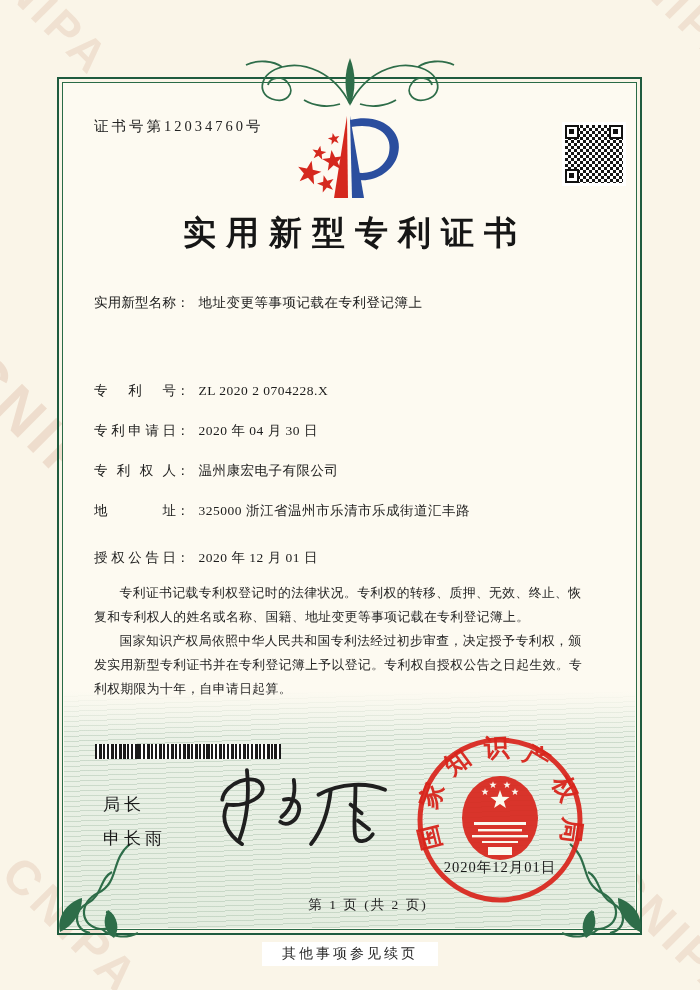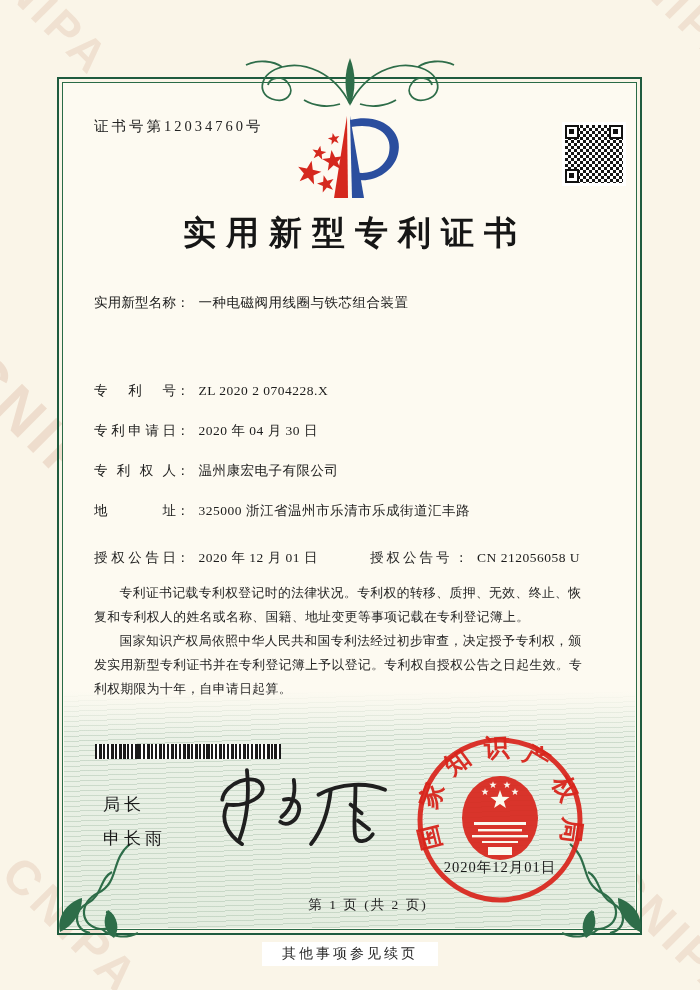--- a/index.html
+++ b/index.html
@@ -142,39 +142,36 @@
   <div class="qr">
     <div class="qr-noise"></div>
     <div class="finder f-tl"></div>
     <div class="finder f-tr"></div>
     <div class="finder f-bl"></div>
   </div>
 
   <div class="title">实用新型专利证书</div>
 
   <div class="row" style="top:294px">
-    <span class="flabel">实用新型名称</span><span class="colon">：</span><span class="fvalue">一种电磁阀用线圈与铁芯组合装置</span>
+    <span class="flabel">实用新型名称</span><span class="colon">：</span><span class="fvalue">地址变更等事项记载在专利登记簿上</span>
   </div>
   <div class="row" style="top:382px">
     <span class="flabel">专利号</span><span class="colon">：</span><span class="fvalue">ZL 2020 2 0704228.X</span>
   </div>
   <div class="row" style="top:422px">
     <span class="flabel">专利申请日</span><span class="colon">：</span><span class="fvalue">2020 年 04 月 30 日</span>
   </div>
   <div class="row" style="top:462px">
     <span class="flabel">专利权人</span><span class="colon">：</span><span class="fvalue">温州康宏电子有限公司</span>
   </div>
   <div class="row" style="top:502px">
     <span class="flabel">地址</span><span class="colon">：</span><span class="fvalue">325000 浙江省温州市乐清市乐成街道汇丰路</span>
   </div>
   <div class="row" style="top:549px">
     <span class="flabel">授权公告日</span><span class="colon">：</span><span class="fvalue">2020 年 12 月 01 日</span>
-    <span class="pair2">
-      <span class="flabel2">授权公告号</span><span class="colon">：</span><span class="fvalue">CN 212056058 U</span>
-    </span>
   </div>
 
   <div class="body-text">
     <p>专利证书记载专利权登记时的法律状况。专利权的转移、质押、无效、终止、恢复和专利权人的姓名或名称、国籍、地址变更等事项记载在专利登记簿上。</p>
     <p>国家知识产权局依照中华人民共和国专利法经过初步审查，决定授予专利权，颁发实用新型专利证书并在专利登记簿上予以登记。专利权自授权公告之日起生效。专利权期限为十年，自申请日起算。</p>
   </div>
 
   <div class="barcode"></div>
 
   <div class="signer">

